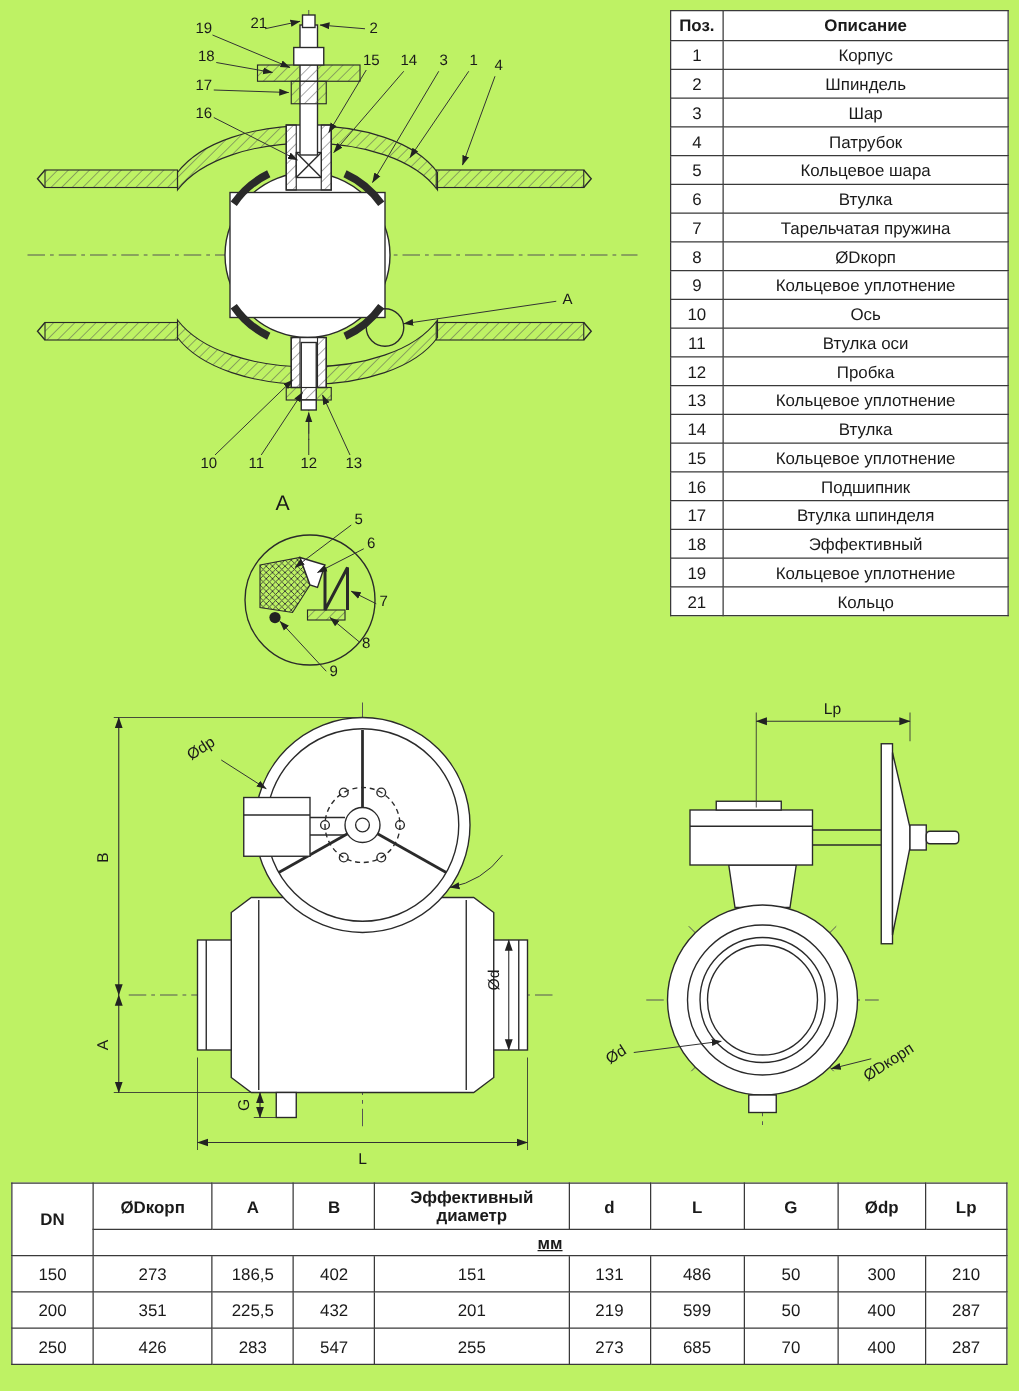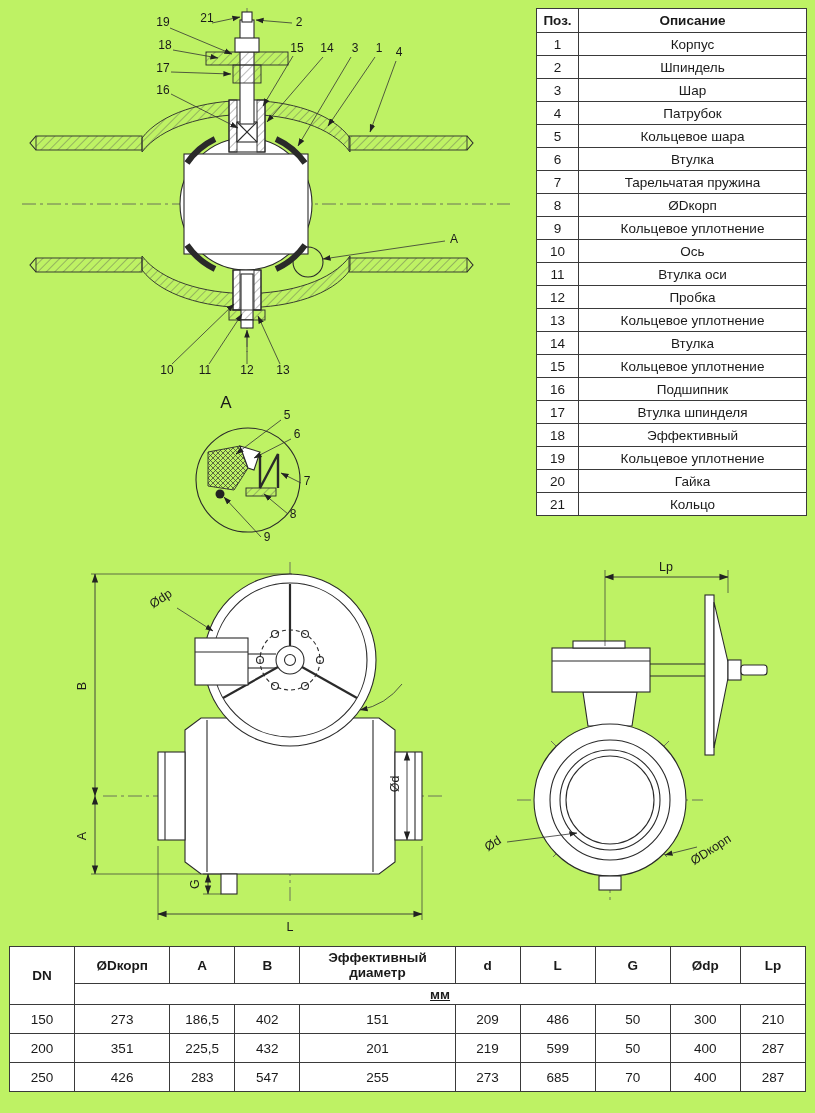--- a/index.html
+++ b/index.html
@@ -402,24 +402,20 @@
         </tr>
       <tr>
           <td class="pos">18</td>
           <td>Эффективный</td>
         </tr>
       <tr>
           <td class="pos">19</td>
           <td>Кольцевое уплотнение</td>
         </tr>
       <tr>
-          <td class="pos">20</td>
-          <td>Гайка</td>
-        </tr>
-      <tr>
           <td class="pos">21</td>
           <td>Кольцо</td>
         </tr>
     </tbody>
   </table>
 
   <table class="dims-table">
     <colgroup>
       <col style="width:65px">
         <col style="width:95px">
@@ -449,21 +445,21 @@
         <th colspan="9">мм</th>
       </tr>
     </thead>
     <tbody>
       <tr>
         <td>150</td>
         <td>273</td>
         <td>186,5</td>
         <td>402</td>
         <td>151</td>
-        <td>209</td>
+        <td>131</td>
         <td>486</td>
         <td>50</td>
         <td>300</td>
         <td>210</td>
       </tr>
       <tr>
         <td>200</td>
         <td>351</td>
         <td>225,5</td>
         <td>432</td>

